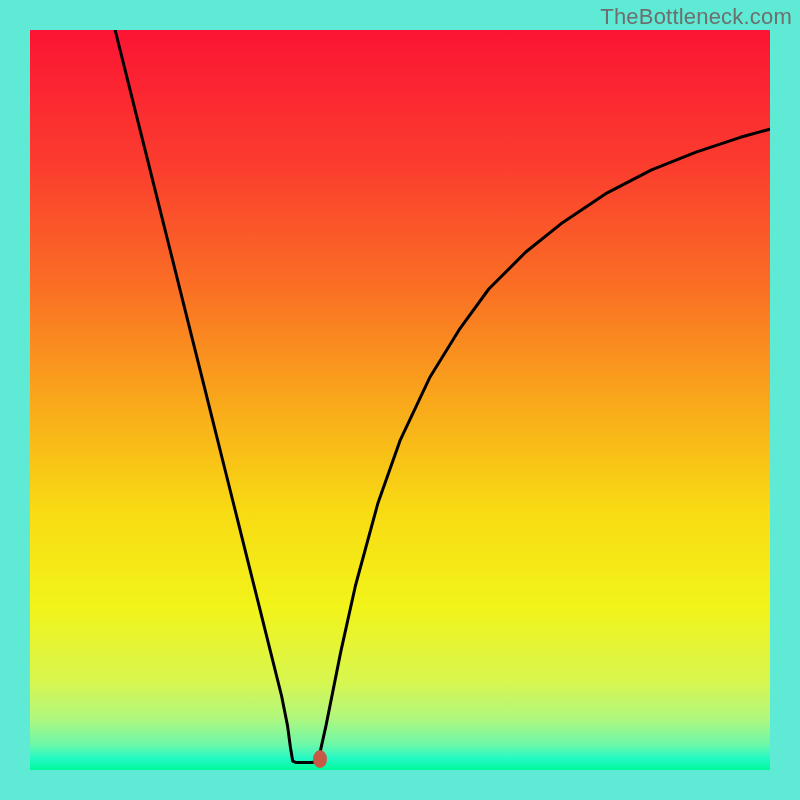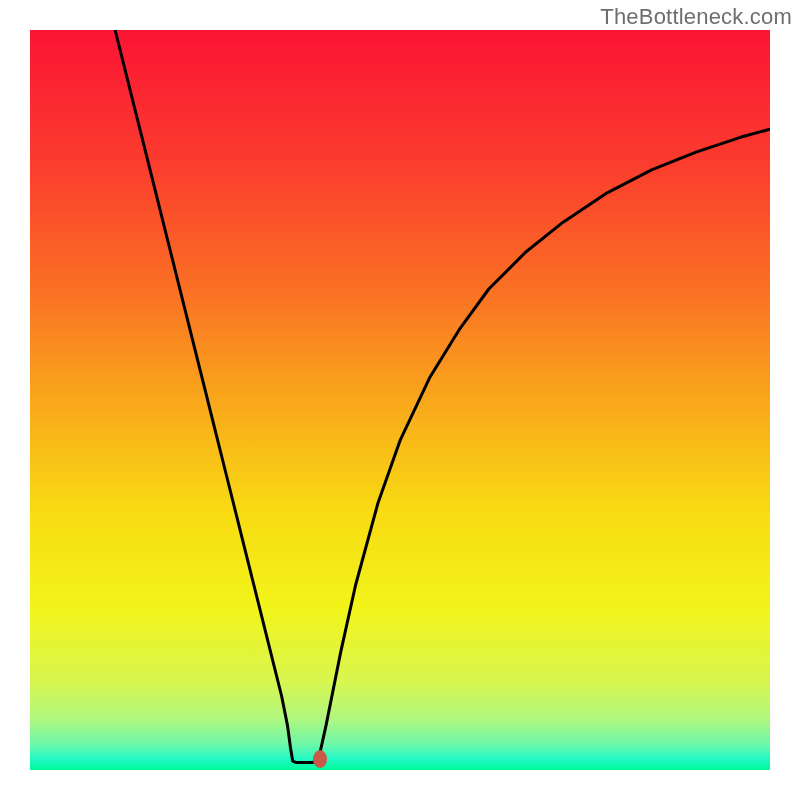--- a/index.html
+++ b/index.html
@@ -10,21 +10,21 @@
     background: #000;
     overflow: hidden;
     font-family: Arial, Helvetica, sans-serif;
   }
   .frame {
     position: absolute;
     left: 0;
     top: 0;
     width: 800px;
     height: 800px;
-    background: #ffffff;
+    background: #5eead4;
   }
   .watermark {
     position: absolute;
     top: 4px;
     right: 8px;
     color: #6e6e6e;
     font-size: 22px;
     letter-spacing: 0.2px;
     font-weight: 400;
     z-index: 10;

